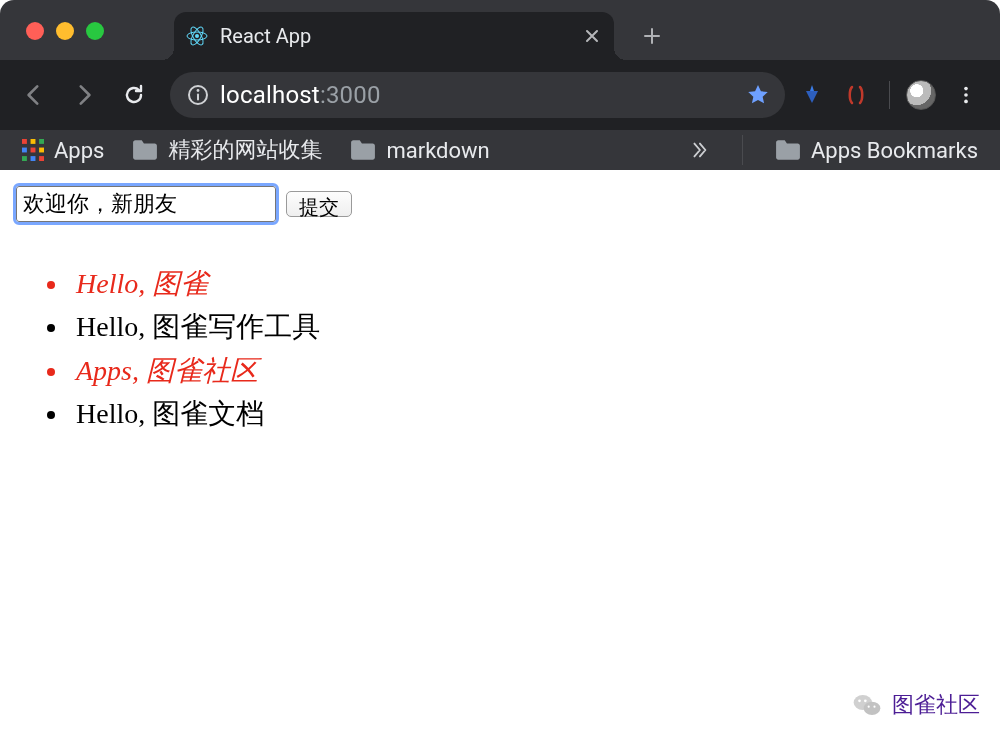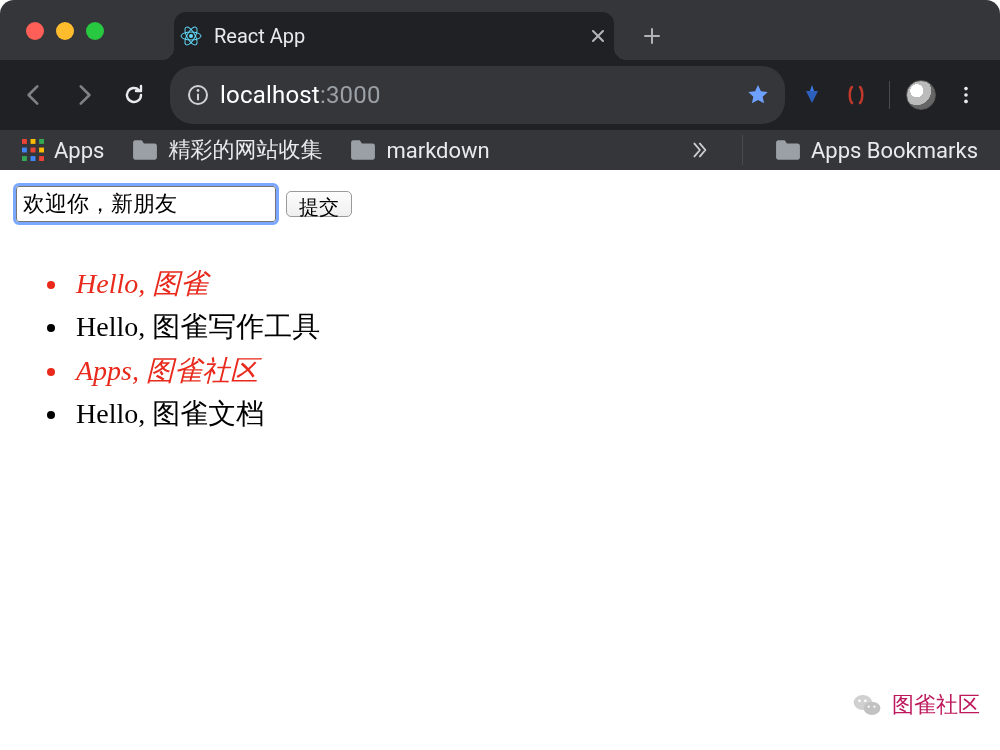--- a/index.html
+++ b/index.html
@@ -8,33 +8,33 @@
 
   
   .chrome { background: #35363a; color: #e8eaed; }
   .tabstrip { height: 60px; display: flex; align-items: flex-end; padding: 0 10px 0 14px; position: relative; }
   .traffic { display: flex; gap: 12px; align-items: center; position: absolute; left: 26px; top: 22px; }
   .dot { width: 18px; height: 18px; border-radius: 50%; }
   .dot.red { background: #ff5f57; }
   .dot.yellow { background: #ffbd2e; }
   .dot.green { background: #28c840; }
 
-  .tab { margin-left: 160px; background: #202124; height: 48px; min-width: 440px; border-top-left-radius: 12px; border-top-right-radius: 12px; display: flex; align-items: center; padding: 0 6px; gap: 12px; position: relative; }
+  .tab { margin-left: 160px; background: #202124; height: 48px; min-width: 440px; border-top-left-radius: 12px; border-top-right-radius: 12px; display: flex; align-items: center; padding: 0 12px; gap: 12px; position: relative; }
   .tab::before, .tab::after { content:""; position:absolute; bottom:0; width:12px; height:12px; background:#202124; }
   .tab::before { left:-12px; mask: radial-gradient(circle at 0 0, transparent 12px, black 12px); -webkit-mask: radial-gradient(circle at 0 0, transparent 12px, black 12px); }
   .tab::after { right:-12px; mask: radial-gradient(circle at 100% 0, transparent 12px, black 12px); -webkit-mask: radial-gradient(circle at 100% 0, transparent 12px, black 12px); }
   .tab .favicon { width: 22px; height: 22px; display:flex; align-items:center; justify-content:center; }
   .tab .title { font-size: 20px; color: #e8eaed; flex: 1; }
   .tab .close { width: 20px; height: 20px; display:flex; align-items:center; justify-content:center; opacity:.85; }
   .newtab { width: 40px; height: 40px; margin-left: 18px; margin-bottom: 4px; display:flex; align-items:center; justify-content:center; opacity:.8; }
 
   .toolbar { background: #202124; height: 70px; display:flex; align-items:center; padding: 0 14px; gap: 10px; }
   .tbtn { width: 40px; height: 40px; display:flex; align-items:center; justify-content:center; border-radius:50%; color:#cfd1d4; }
   .tbtn.dim { opacity: .55; }
-  .omnibox { margin-left: 6px; flex: 1; height: 58px; background:#35363a; border-radius: 23px; display:flex; align-items:center; padding: 0 14px; gap: 8px; }
+  .omnibox { margin-left: 6px; flex: 1; height: 46px; background:#35363a; border-radius: 23px; display:flex; align-items:center; padding: 0 14px; gap: 8px; }
   .omnibox .info { width:28px; height:28px; display:flex; align-items:center; justify-content:center; color:#cfd1d4; }
   .omnibox .url { font-size: 24px; letter-spacing: .2px; color:#fff; }
   .omnibox .url .dim { color:#9aa0a6; }
   .omnibox .spacer { flex:1; }
   .star { color:#6ea0ff; }
   .ext { width:34px; height:34px; display:flex; align-items:center; justify-content:center; }
   .ext svg { width:24px; height:24px; }
   .avatar { width:30px; height:30px; border-radius:50%; background: radial-gradient(circle at 35% 35%, #fff 0 25%, #bbb 26% 55%, #666 56% 100%); border:1px solid #555; }
   .divider { width:1px; height:28px; background:#4a4b4f; margin: 0 6px; }
 
@@ -48,21 +48,21 @@
   
   .page { background:#fff; padding: 16px; height: calc(750px - 60px - 70px - 56px); position: relative; }
   .formrow { display:flex; align-items:center; gap:10px; }
   .inp { width: 260px; height: 36px; font-size: 22px; padding: 16px 6px; border: 1px solid #767676; outline: 3px solid #7aa7ff; outline-offset: 0; border-radius: 3px; font-family: -apple-system, sans-serif; }
   .btn { height: 26px; padding: 2px 12px; font-size: 20px; border: 1px solid #9a9a9a; border-radius: 5px; background: linear-gradient(#fdfdfd,#efefef); }
   ul.items { margin: 40px 0 0 54px; list-style: disc; font-family: Georgia, "Songti SC", serif; font-size: 28px; line-height: 1.55; }
   ul.items li { padding-left: 6px; }
   ul.items li.red { color: #e8291b; font-style: italic; }
   ul.items li.red::marker { color:#e8291b; }
 
-  .watermark { position:absolute; right: 20px; bottom: 14px; display:flex; align-items:center; gap:10px; color:#be185d; font-size:22px; }
+  .watermark { position:absolute; right: 20px; bottom: 14px; display:flex; align-items:center; gap:10px; color:#4c1d95; font-size:22px; }
   .watermark .wicon { width:30px; height:30px; }
 
   svg { display:block; }
 </style>
 </head>
 <body>
 
 <div class="chrome">
   <div class="tabstrip">
     <div class="traffic">

